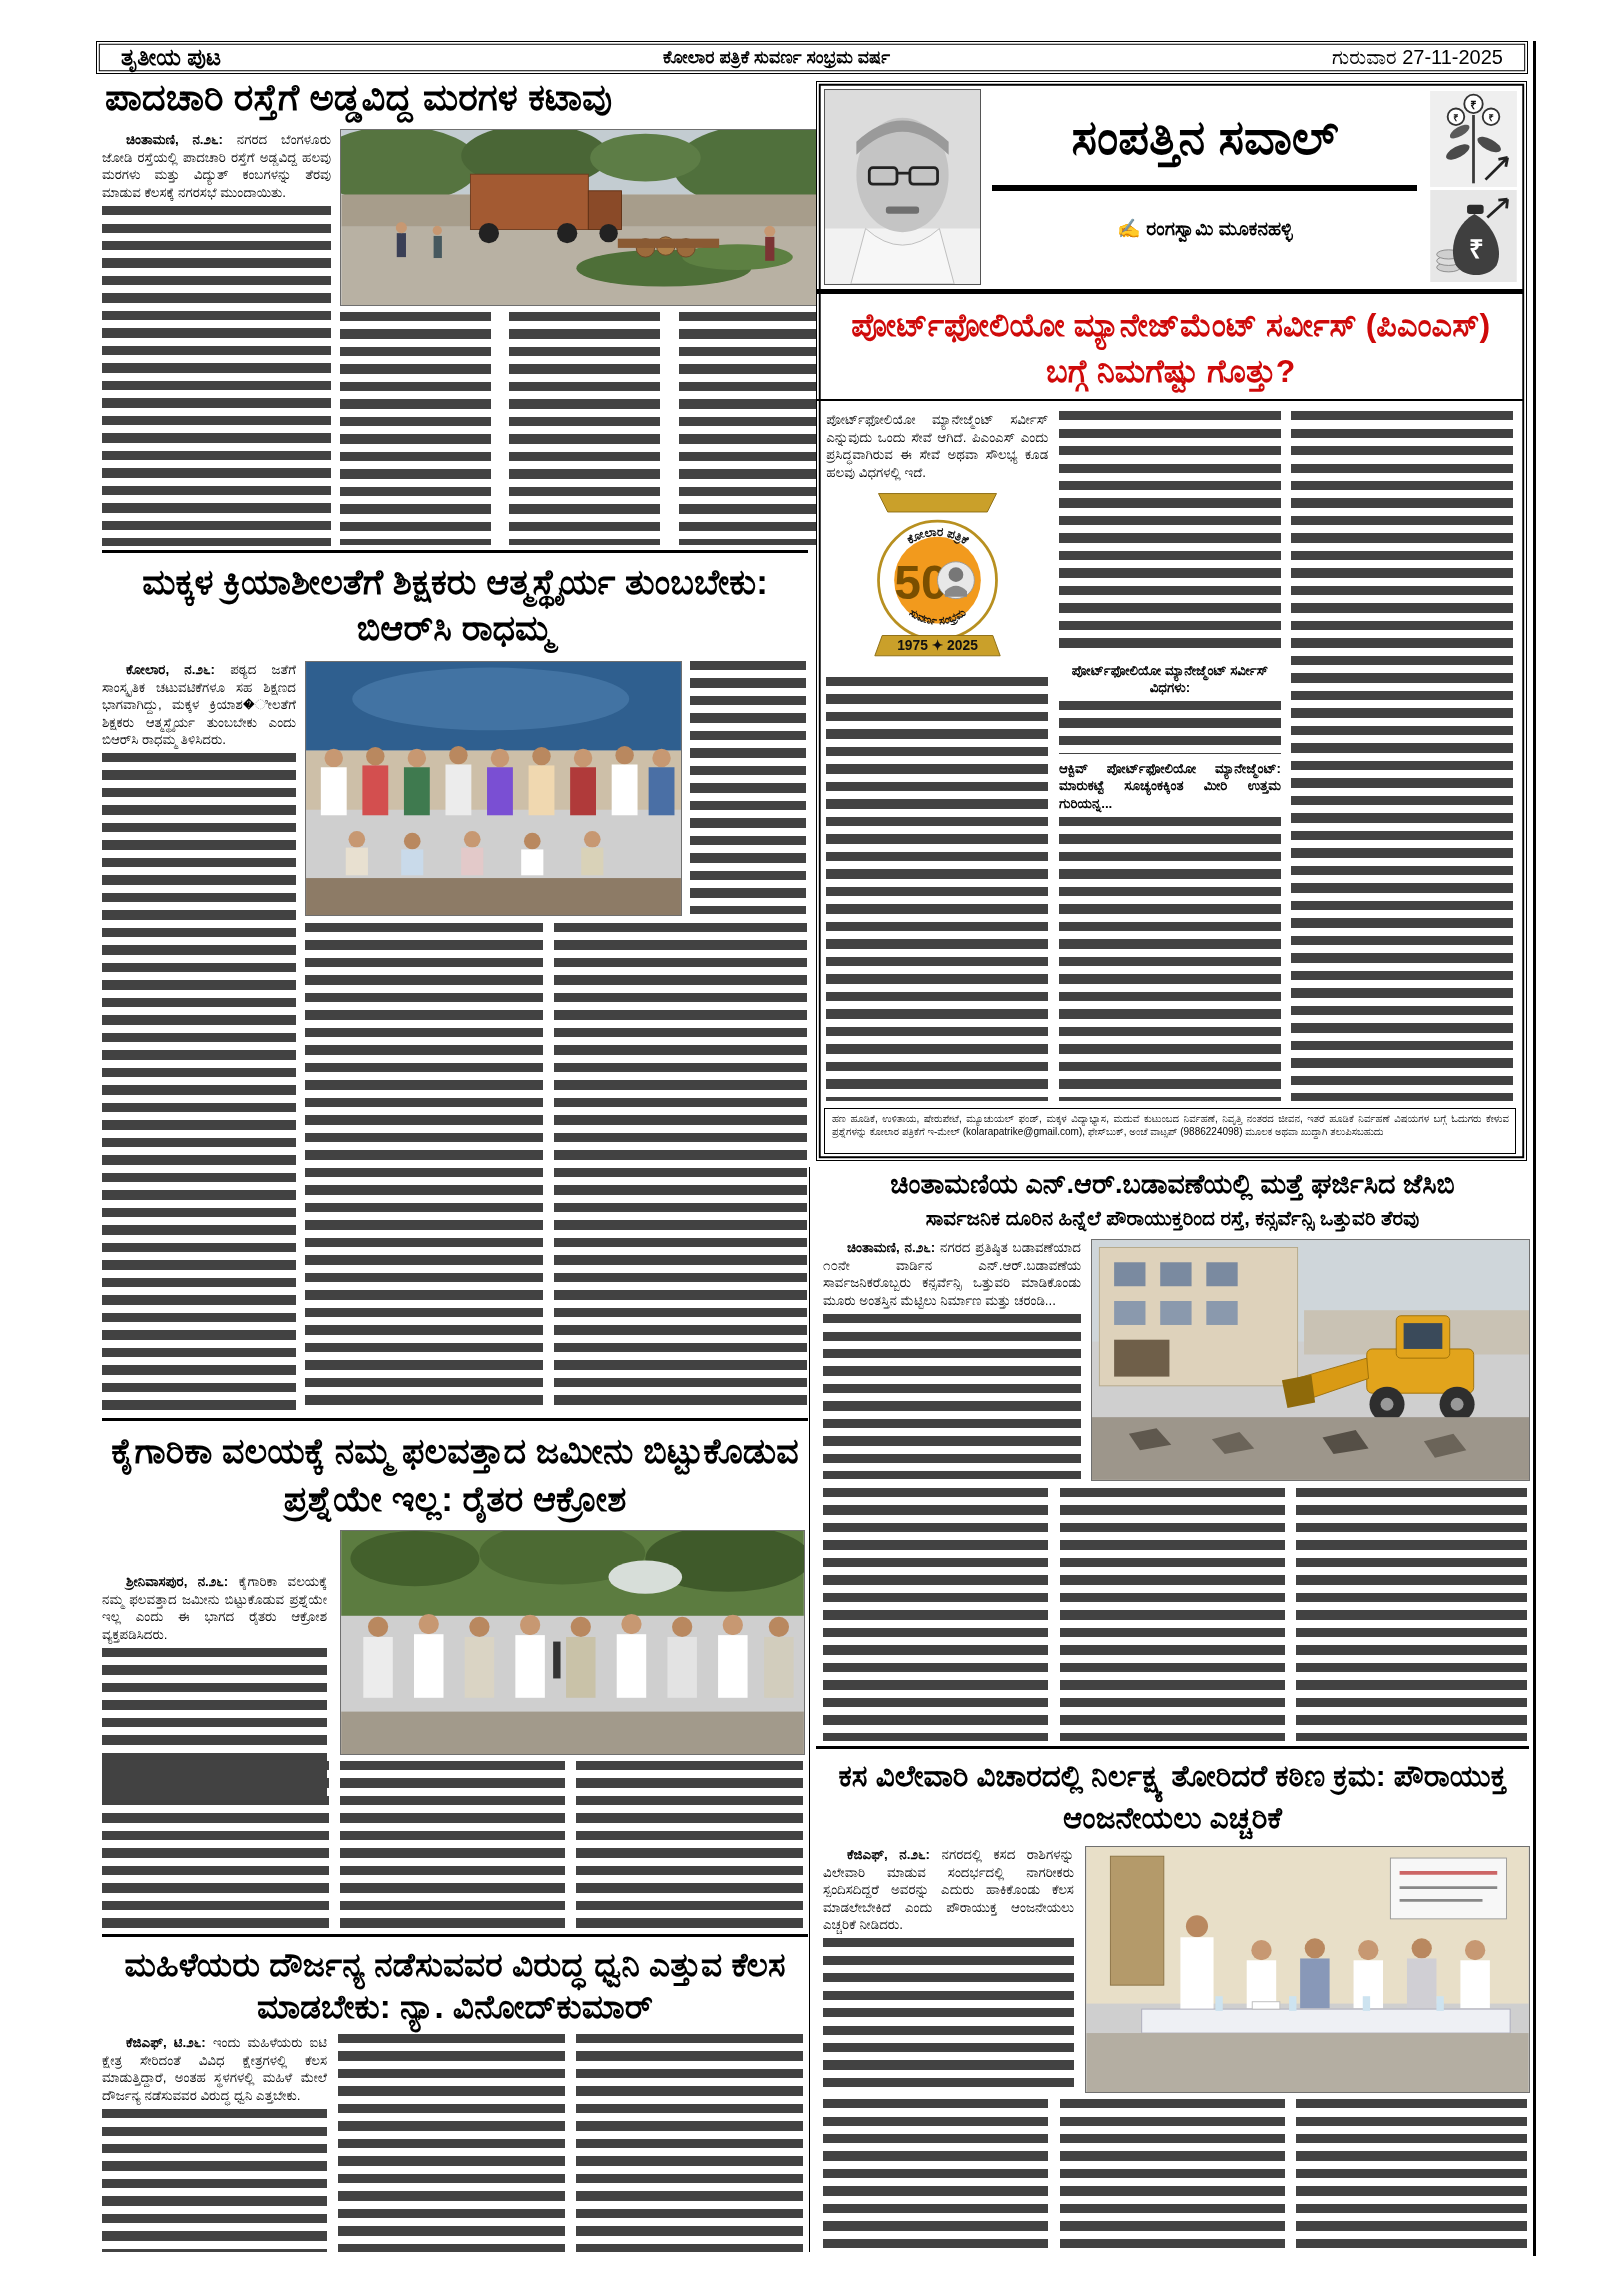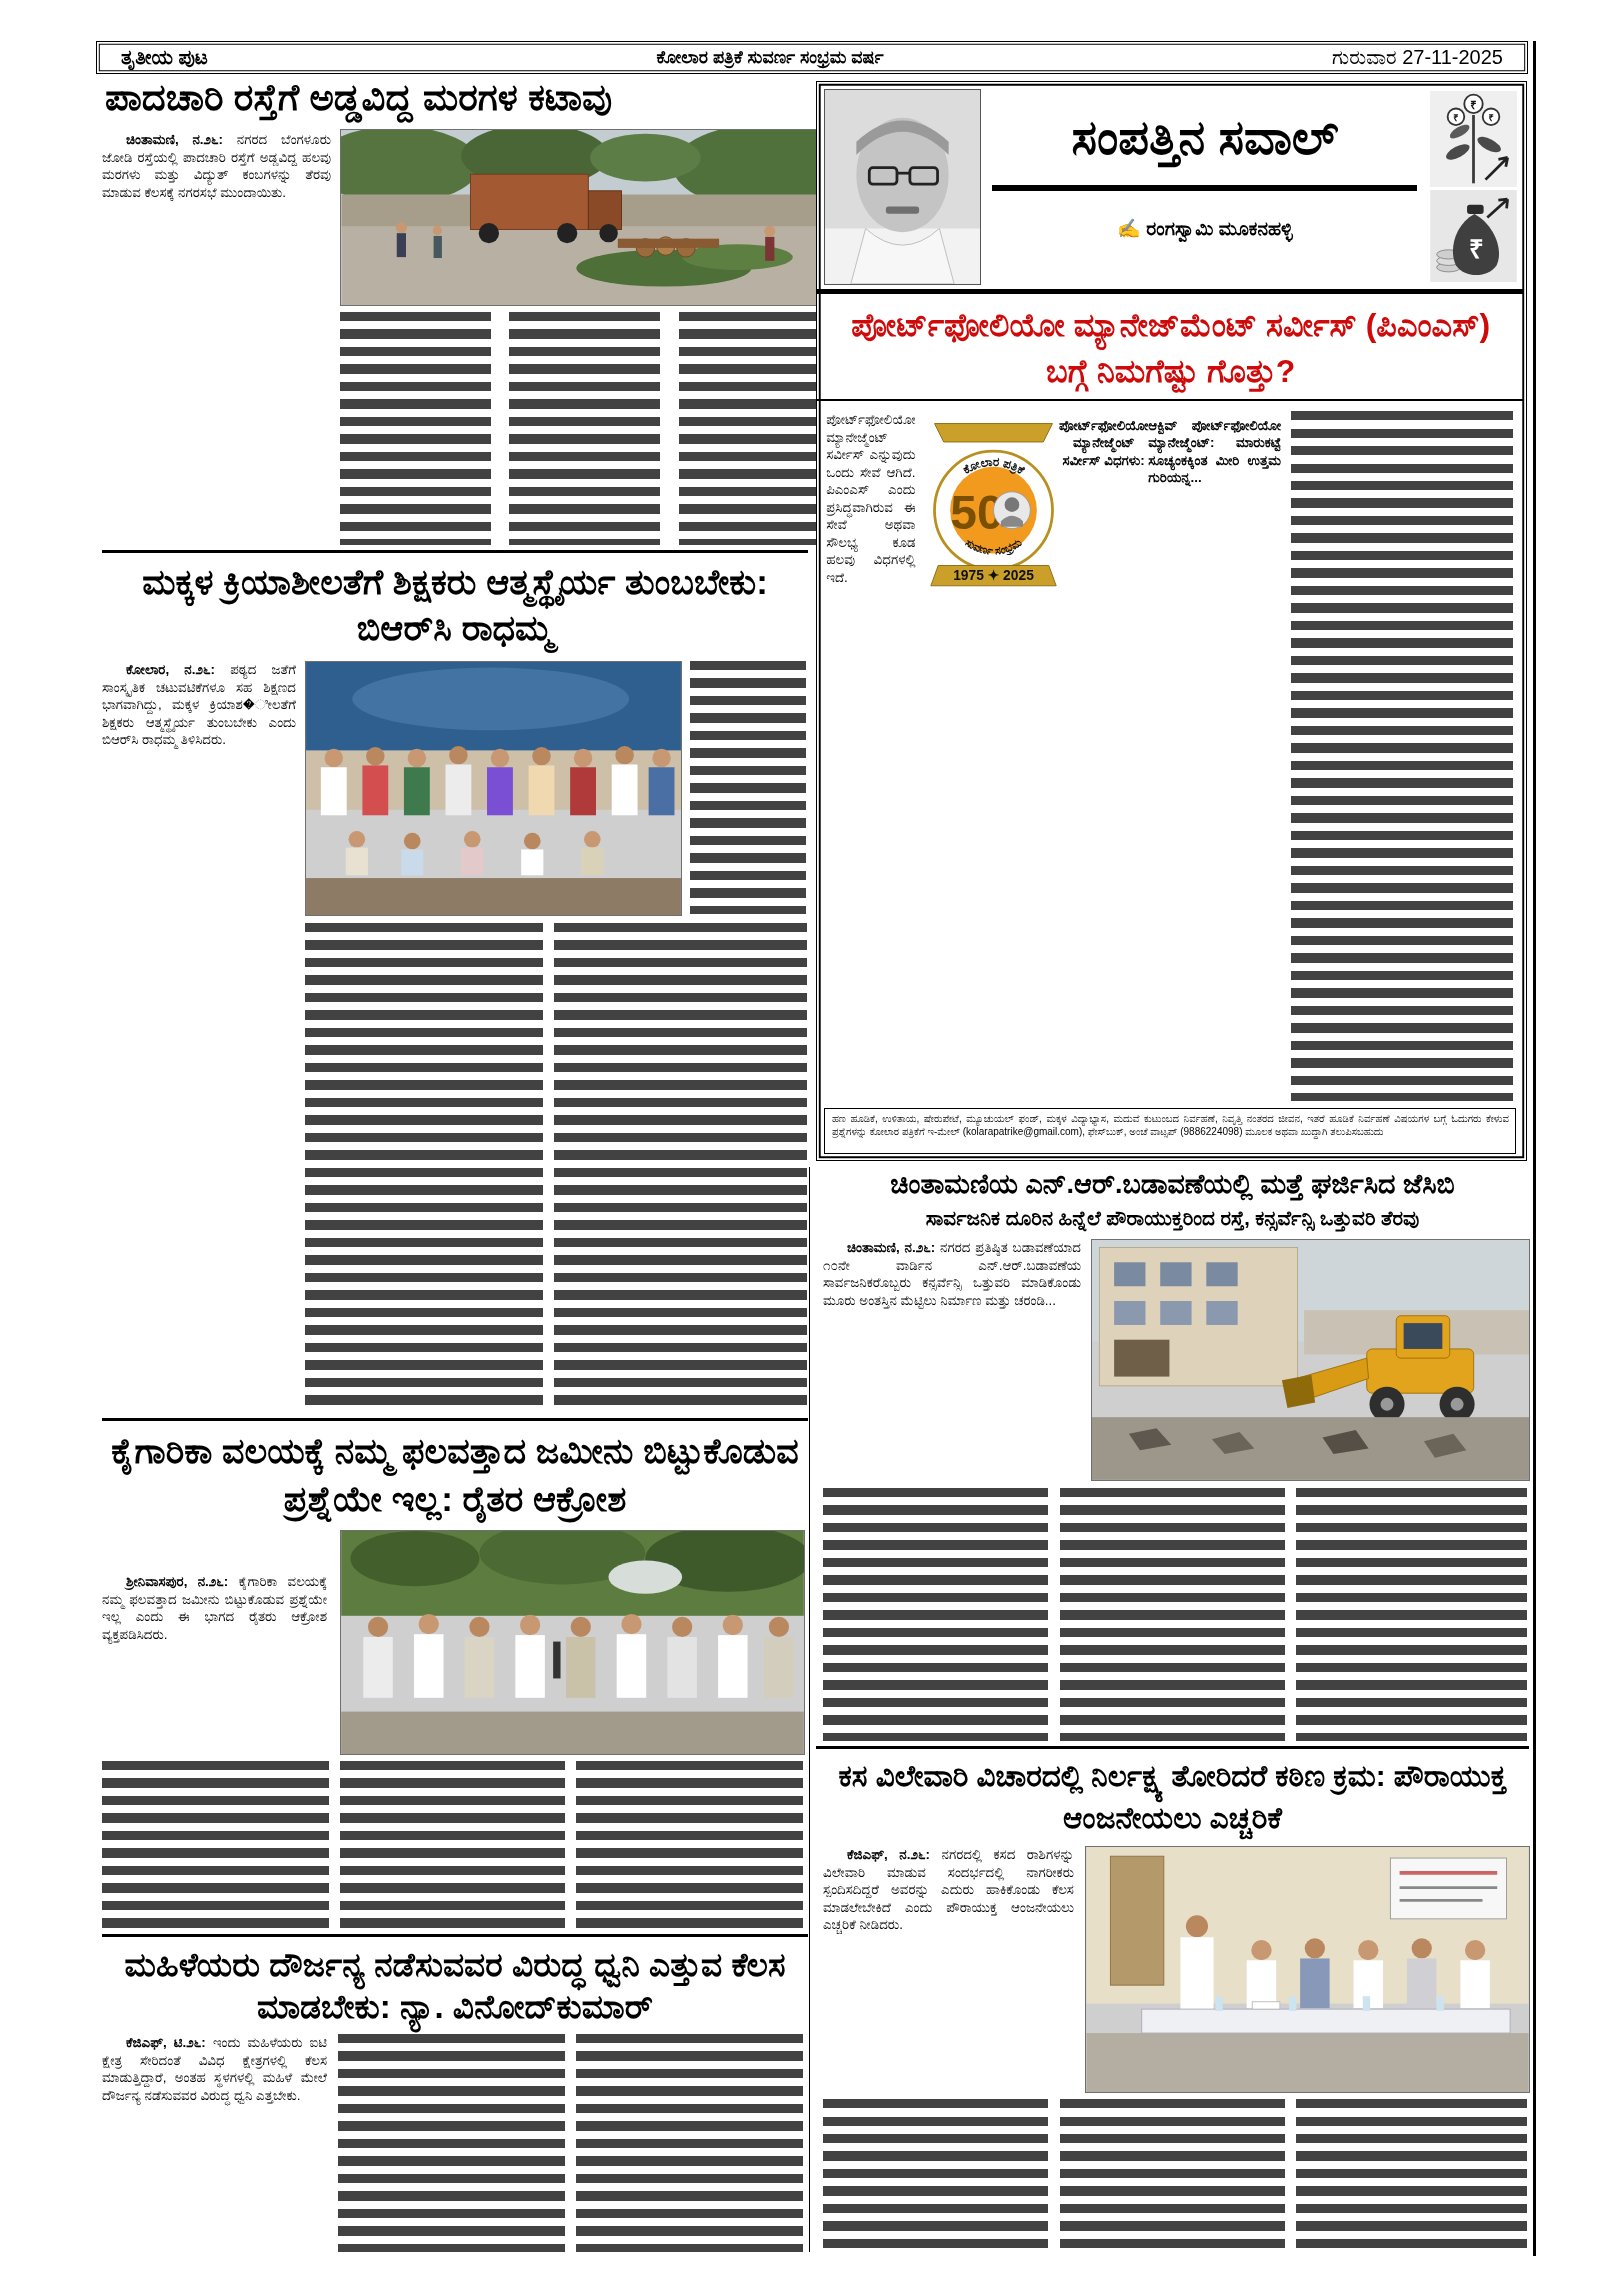--- a/index.html
+++ b/index.html
@@ -2,42 +2,42 @@
 <html style="font-size:14.8px"><head>
 <meta charset="utf-8">
 <style>
   html,body{margin:0;padding:0;background:#e9e9e9;}
   .page{position:relative;width:1619px;height:2289px;background:#ffffff;overflow:hidden;
         font-family:"Liberation Sans",sans-serif;color:#000;}
   .abs{position:absolute;}
   .hl{font-weight:bold;color:#000;}
   .center{text-align:center;}
   .rule{background:#000;}
-  .col{display:flex;flex-direction:row;}
+  .col{display:flex;flex-direction:column;}
   .greek,.gfill{background-image:repeating-linear-gradient(180deg,#424242 0 9.2px,rgba(0,0,0,0) 9.2px 17.5px);}
   .gfill{flex:1 1 auto;margin-top:4.6px;}
   .lead{font-size:13.4px;line-height:17.5px;text-align:justify;margin:0;text-indent:24px;}
   .lead b{font-weight:bold;}
   .bsub{font-weight:bold;font-size:13.4px;line-height:17.5px;margin:0;}
   .photo{border:0.9px solid #6f6f6f;overflow:hidden;background:#cfcfcf;}
   .photo svg{display:block;}
   .hdrbox{border:1.8px solid #000;box-shadow:inset 0 0 0 1.8px #fff, inset 0 0 0 2.8px #000;
           display:flex;align-items:center;justify-content:space-between;padding:0 24px;box-sizing:border-box;background:#fff;}
   .wbox{border:1.8px solid #000;box-shadow:inset 0 0 0 1.8px #fff, inset 0 0 0 3.7px #000;background:#fff;box-sizing:border-box;}
   .contactbox{border:1.8px solid #000;box-sizing:border-box;font-size:10px;line-height:13.4px;
               padding:2.8px 6.5px;text-align:justify;background:#fff;}
   .redhl{color:#cf0a0a;font-weight:bold;}
 </style>
 </head>
 <body>
 
 <div class="page">
 
   <div class="abs hdrbox" style="left:96px;top:41px;width:1432px;height:33px;">
-    <span style="font-size:20px;font-weight:bold;">ತೃತೀಯ ಪುಟ</span>
+    <span style="font-size:23px;font-weight:bold;">ತೃತೀಯ ಪುಟ</span>
     <span style="font-size:17.5px;font-weight:bold;">ಕೋಲಾರ ಪತ್ರಿಕೆ  ಸುವರ್ಣ ಸಂಭ್ರಮ ವರ್ಷ</span>
     <span style="font-size:20px;font-weight:normal;">ಗುರುವಾರ 27-11-2025</span>
   </div>
 
   <div class="abs rule" style="left:1533px;top:41px;width:2.8px;height:2215px;"></div>
 
   <div class="abs rule" style="left:809px;top:1167px;width:0.9px;height:1085px;"></div>
 
   <div class="abs hl" style="left:105px;top:74px;width:688px;font-size:37px;line-height:48px;">ಪಾದಚಾರಿ ರಸ್ತೆಗೆ ಅಡ್ಡವಿದ್ದ ಮರಗಳ ಕಟಾವು</div>
 

